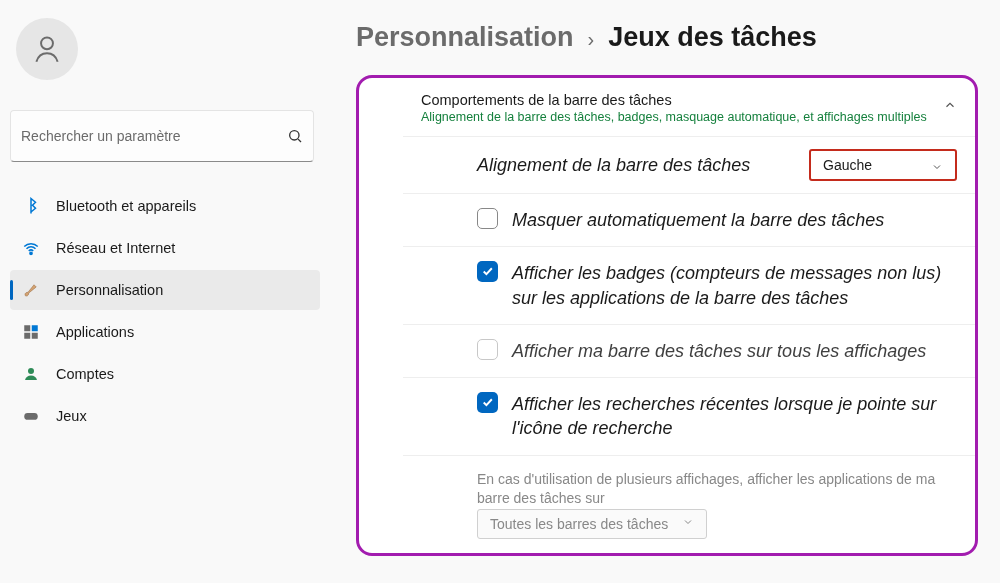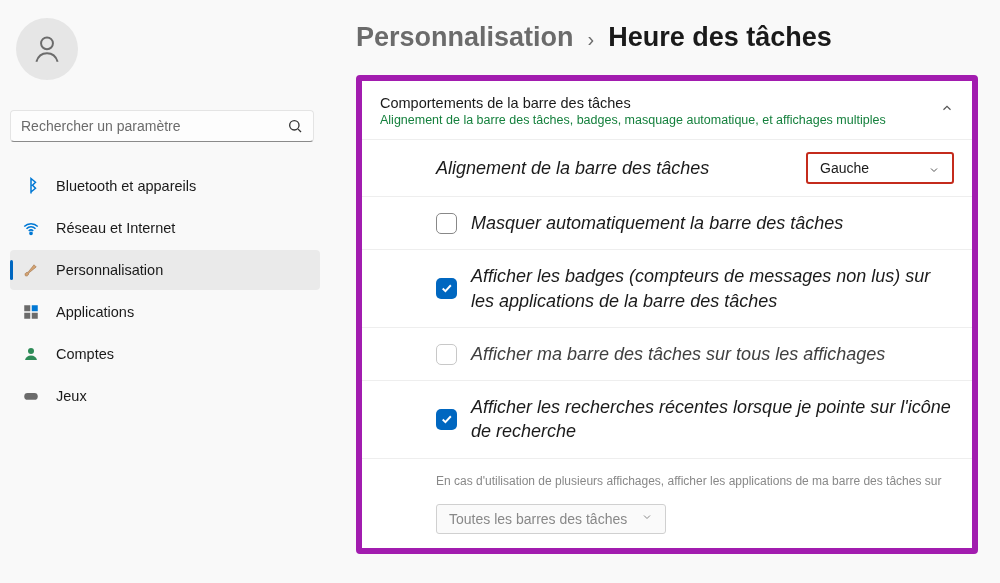--- a/index.html
+++ b/index.html
@@ -32,21 +32,21 @@
   }
   .avatar svg { width: 34px; height: 34px; }
   .search {
     display: flex;
     align-items: center;
     background: #fdfdfd;
     border: 1px solid #e4e4e4;
     border-bottom: 1.5px solid #8a8a8a;
     border-radius: 4px;
     padding: 0 10px;
-    height: 32px;
+    height: 52px;
     margin: 0 6px 20px 0;
   }
   .search input {
     flex: 1;
     border: none;
     outline: none;
     background: transparent;
     font-size: 14px;
     color: #1a1a1a;
   }
@@ -88,39 +88,39 @@
   .breadcrumb {
     display: flex;
     align-items: baseline;
     gap: 14px;
     margin-bottom: 22px;
   }
   .bc-parent { font-size: 27px; font-weight: 600; color: #6b6b6b; cursor: pointer; }
   .bc-sep { font-size: 20px; color: #6b6b6b; }
   .bc-current { font-size: 27px; font-weight: 600; color: #1a1a1a; }
   .panel {
-    border: 6px solid #a21caf;
-    border-radius: 4px;
+    border: 3px solid #a21caf;
+    border-radius: 16px;
     background: #fff;
     overflow: hidden;
+    padding-left: 44px;
   }
   .panel-header {
     display: flex;
     align-items: flex-start;
     justify-content: space-between;
     padding: 14px 18px 12px 18px;
     border-bottom: 1px solid #eee;
     cursor: pointer;
   }
   .panel-title { font-size: 14.5px; }
   .panel-sub { font-size: 12.5px; color: #15803d; margin-top: 2px; }
   .chevron { width: 14px; height: 14px; color: #555; margin-top: 6px; flex-shrink: 0; }
   .row {
     display: flex;
-    align-items: center;
     padding: 14px 18px 14px 74px;
     border-bottom: 1px solid #eee;
     gap: 14px;
   }
   .row:last-child { border-bottom: none; }
   .row-align {
     display: flex;
     align-items: center;
     justify-content: space-between;
     padding: 12px 18px 12px 74px;
@@ -159,21 +159,21 @@
     border-radius: 5px;
     flex-shrink: 0;
     display: flex; align-items: center; justify-content: center;
     cursor: pointer;
   }
   .checkbox.unchecked { border: 1.5px solid #888; background: #fff; }
   .checkbox.checked { background: #0067c0; }
   .checkbox.disabled { border: 1.5px solid #c8c8c8; background: #fff; cursor: not-allowed; }
   .checkbox svg { width: 13px; height: 13px; }
   .multiblock { padding: 14px 18px 14px 74px; }
-  .multi-label { font-size: 12px; color: #888; line-height: 1.4; margin-bottom: 14px; }
+  .multi-label { font-size: 14px; color: #888; line-height: 1.4; }
 </style>
 </head>
 <body>
 
 <div class="sidebar">
   <div class="avatar">
     <svg viewBox="0 0 24 24" fill="none" stroke="#6b6b6b" stroke-width="1.4">
         <circle cx="12" cy="8" r="4.2"></circle>
         <path d="M4.5 21c1.2-4 4.3-6 7.5-6s6.3 2 7.5 6"></path>
       </svg>
@@ -241,21 +241,21 @@
         </span>
       <span>Jeux</span>
     </div>
   </div>
 </div>
 
 <div class="main">
   <div class="breadcrumb">
     <span class="bc-parent">Personnalisation</span>
     <span class="bc-sep">›</span>
-    <span class="bc-current">Heure des tâches</span>
+    <span class="bc-current">Jeux des tâches</span>
   </div>
 
   <div class="panel">
     <div class="panel-header">
       <div>
         <div class="panel-title">Comportements de la barre des tâches</div>
         <div class="panel-sub">Alignement de la barre des tâches, badges, masquage automatique, et affichages multiples</div>
       </div>
       <svg class="chevron" viewBox="0 0 24 24" fill="none" stroke="currentColor" stroke-width="2">
           <path d="M6 15l6-6 6 6"></path>

